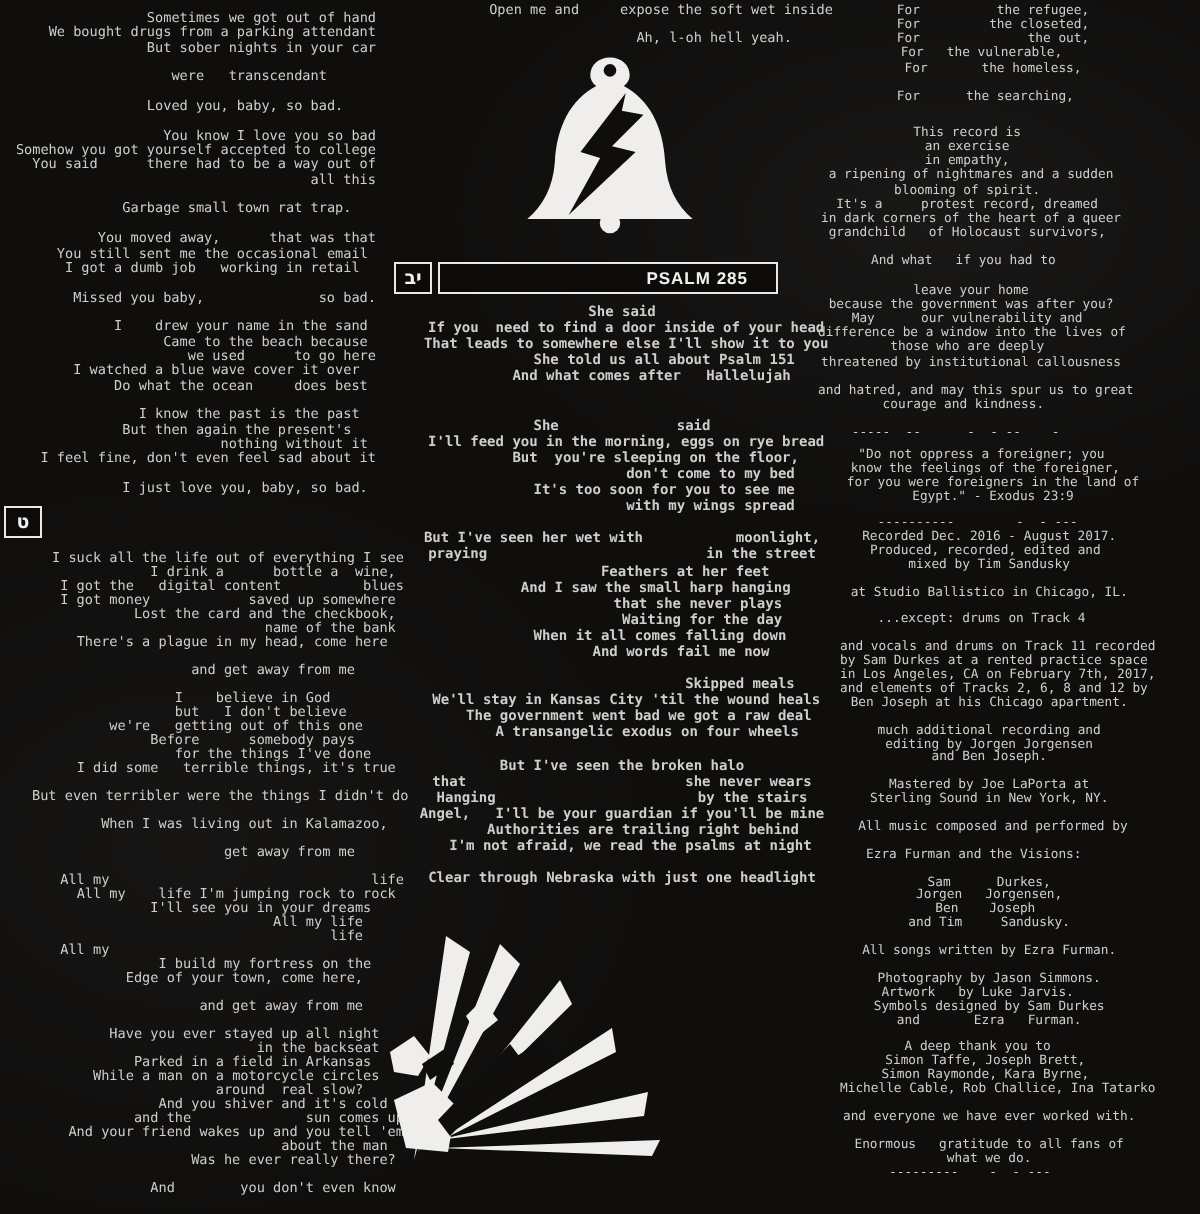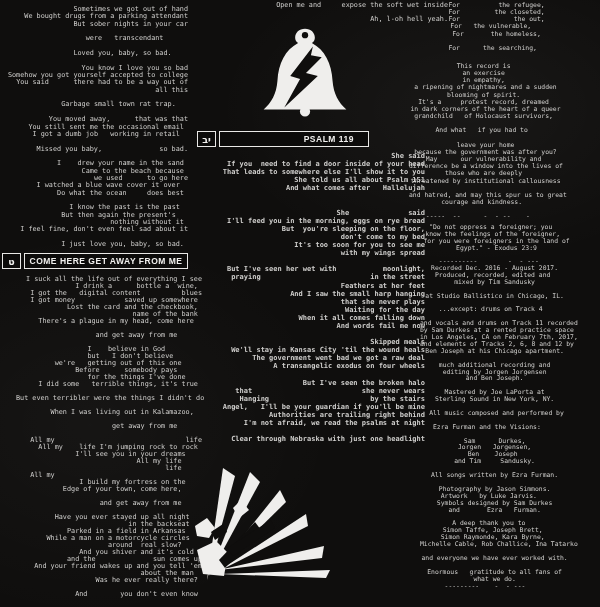--- a/index.html
+++ b/index.html
@@ -5,21 +5,21 @@
   html,body{margin:0;padding:0;background:#000;}
   #liner{position:relative;width:600px;height:607px;overflow:hidden;
     background:
       radial-gradient(ellipse 420px 260px at 78% 18%, rgba(255,255,255,0.045), rgba(0,0,0,0) 60%),
       radial-gradient(ellipse 380px 300px at 15% 70%, rgba(255,255,255,0.03), rgba(0,0,0,0) 65%),
       #0f0e0d;
     font-family:"DejaVu Sans Mono", monospace; color:#cfcecc;}
   pre{margin:0;white-space:pre;color:#cfcecc;}
   .type{position:absolute;font-family:"DejaVu Sans Mono", monospace;}
   .lc{font-size:6.8px;line-height:7.35px;text-align:right;}
-  .mc{font-size:7px;line-height:8.1px;text-align:right;}
+  .mc{font-size:7px;line-height:8.1px;text-align:center;}
   .rc{font-size:6.4px;line-height:7.15px;text-align:center;}
   .hdr-row{position:absolute;display:flex;gap:3px;align-items:stretch;}
   .hdr-box{border:1.5px solid #e9e8e6;background:#0c0b0a;display:flex;align-items:center;}
   .numeral-box{width:17px;justify-content:center;font-family:"DejaVu Sans", sans-serif;
     font-weight:bold;font-size:9.5px;color:#f1f0ee;}
   .title-box{flex:1;font-family:"Liberation Sans", sans-serif;font-weight:bold;
     font-size:8.5px;letter-spacing:0.5px;color:#f1f0ee;}
   .title-center{justify-content:center;}
   .title-right{justify-content:flex-end;padding-right:14px;}
   .art{position:absolute;}
@@ -59,21 +59,20 @@
 
 I know the past is the past  
 But then again the present's   
 nothing without it 
 I feel fine, don't even feel sad about it
 
 I just love you, baby, so bad. </pre>
 
   <div class="hdr-row" style="left:2px;top:253px;width:186px;height:16px;">
     <div class="hdr-box numeral-box">ט</div>
-    <div class="hdr-box title-box title-center">COME HERE GET AWAY FROM ME</div>
   </div>
 
   <pre class="type lc" style="left:16px;top:276px;width:186px;line-height:7.0px;">I suck all the life out of everything I see
 I drink a      bottle a  wine, 
 I got the   digital content          blues
 I got money            saved up somewhere 
 Lost the card and the checkbook, 
 name of the bank 
 There's a plague in my head, come here  
 
@@ -122,23 +121,23 @@
 
   <span class="art" style="left:241px;top:26px;">
     <svg width="128" height="104" viewBox="0 0 130 104">
       <path d="M65 2 C59 2 55 6 55 11 C55 13 56 15 58 16.5 C45 23.5 38 37 37 55 C36 68 31 77 23 84 L107 84 C99 77 94 68 93 55 C92 37 85 23.5 72 16.5 C74 15 75 13 75 11 C75 6 71 2 65 2 Z" fill="#efeeec"></path>
       <circle cx="65" cy="8.5" r="3.2" fill="#0f0e0d"></circle>
       <circle cx="65" cy="86" r="5.2" fill="#efeeec"></circle>
       <polygon points="73,20 50,50 60,53 44,82 78,50 66,47 82,31 71,29" fill="#0f0e0d"></polygon>
     </svg>
   </span>
 
-  <div class="hdr-row" style="left:197px;top:131px;width:172px;height:16px;">
+  <div class="hdr-row" style="left:197px;top:131px;width:192px;height:16px;">
     <div class="hdr-box numeral-box">יב</div>
-    <div class="hdr-box title-box title-right">PSALM 119</div>
+    <div class="hdr-box title-box title-right">PSALM 285</div>
   </div>
 
   <pre class="type mc" style="left:197px;top:152px;width:228px;font-weight:bold;">She said
  If you  need to find a door inside of your head
  That leads to somewhere else I'll show it to you
           She told us all about Psalm 151
        And what comes after   Hallelujah
 
 
 She              said

